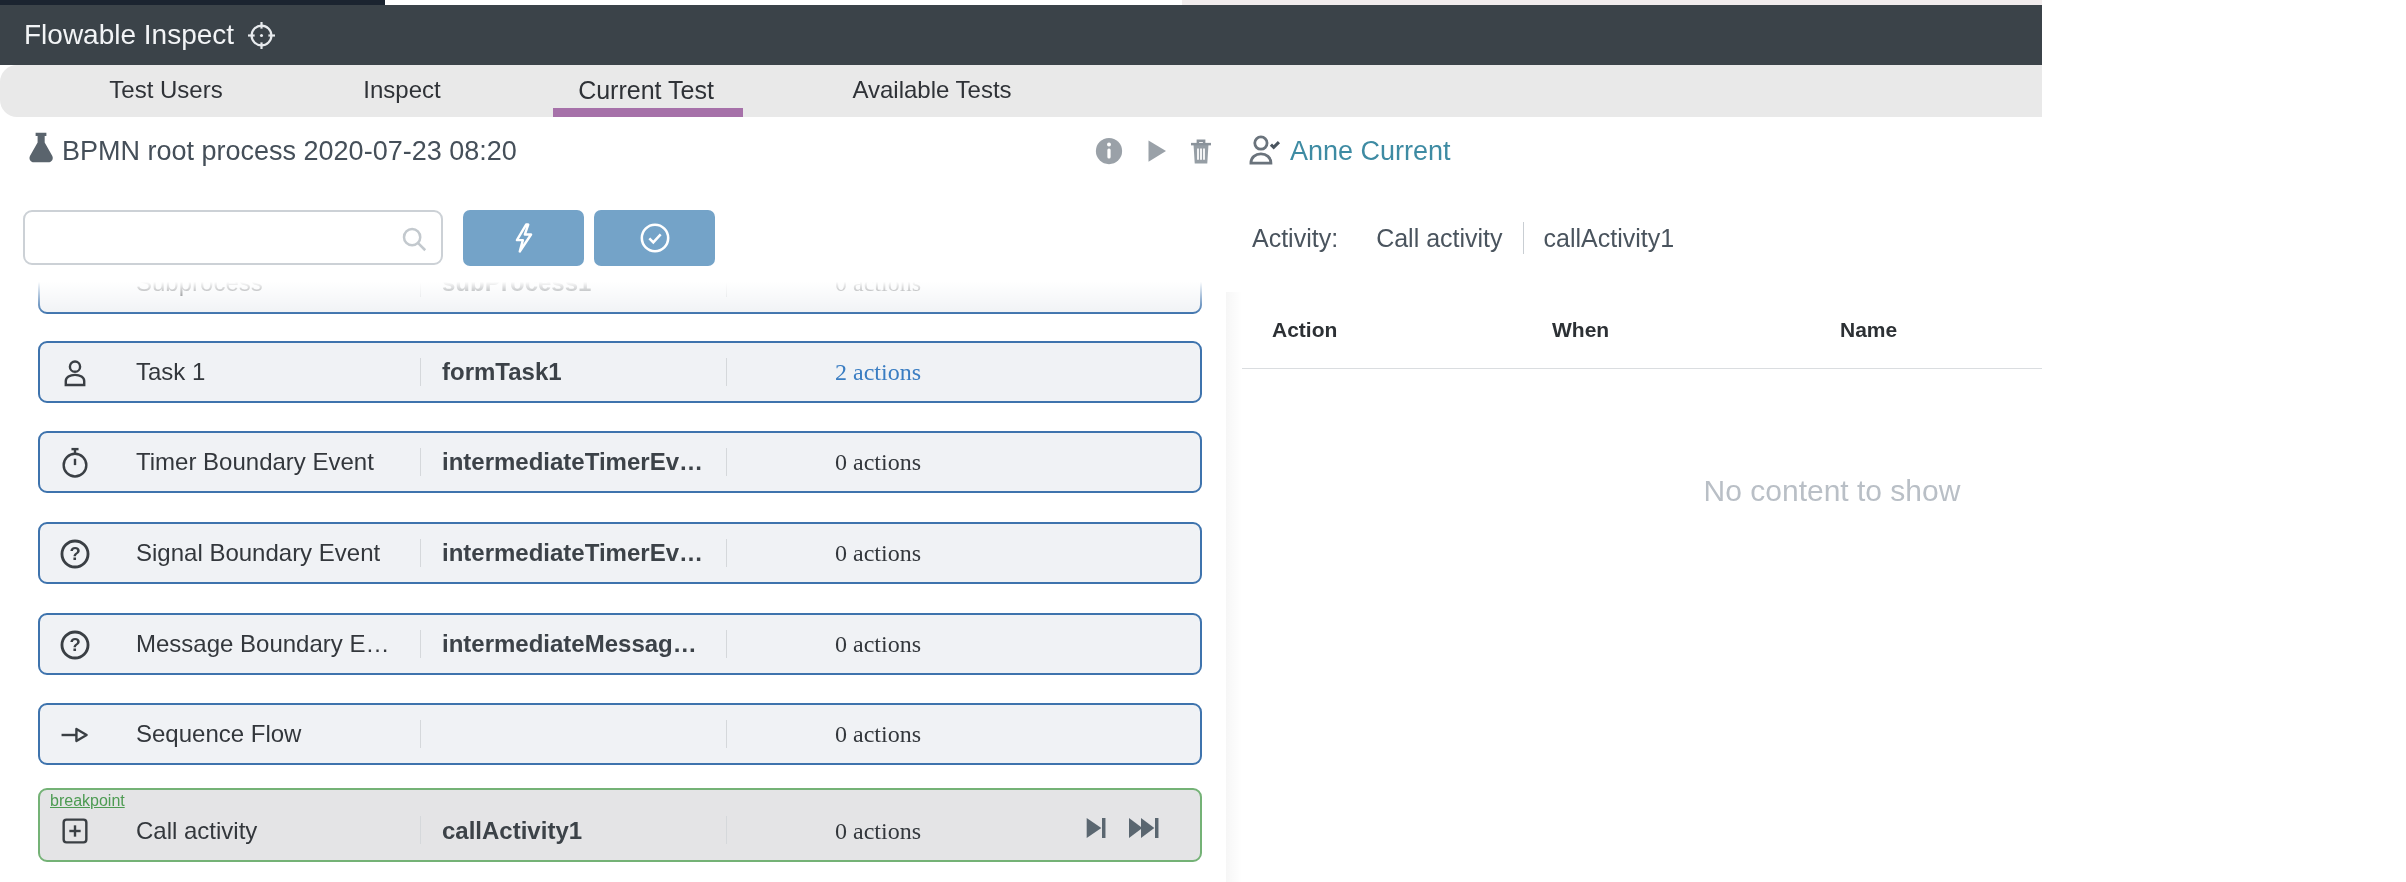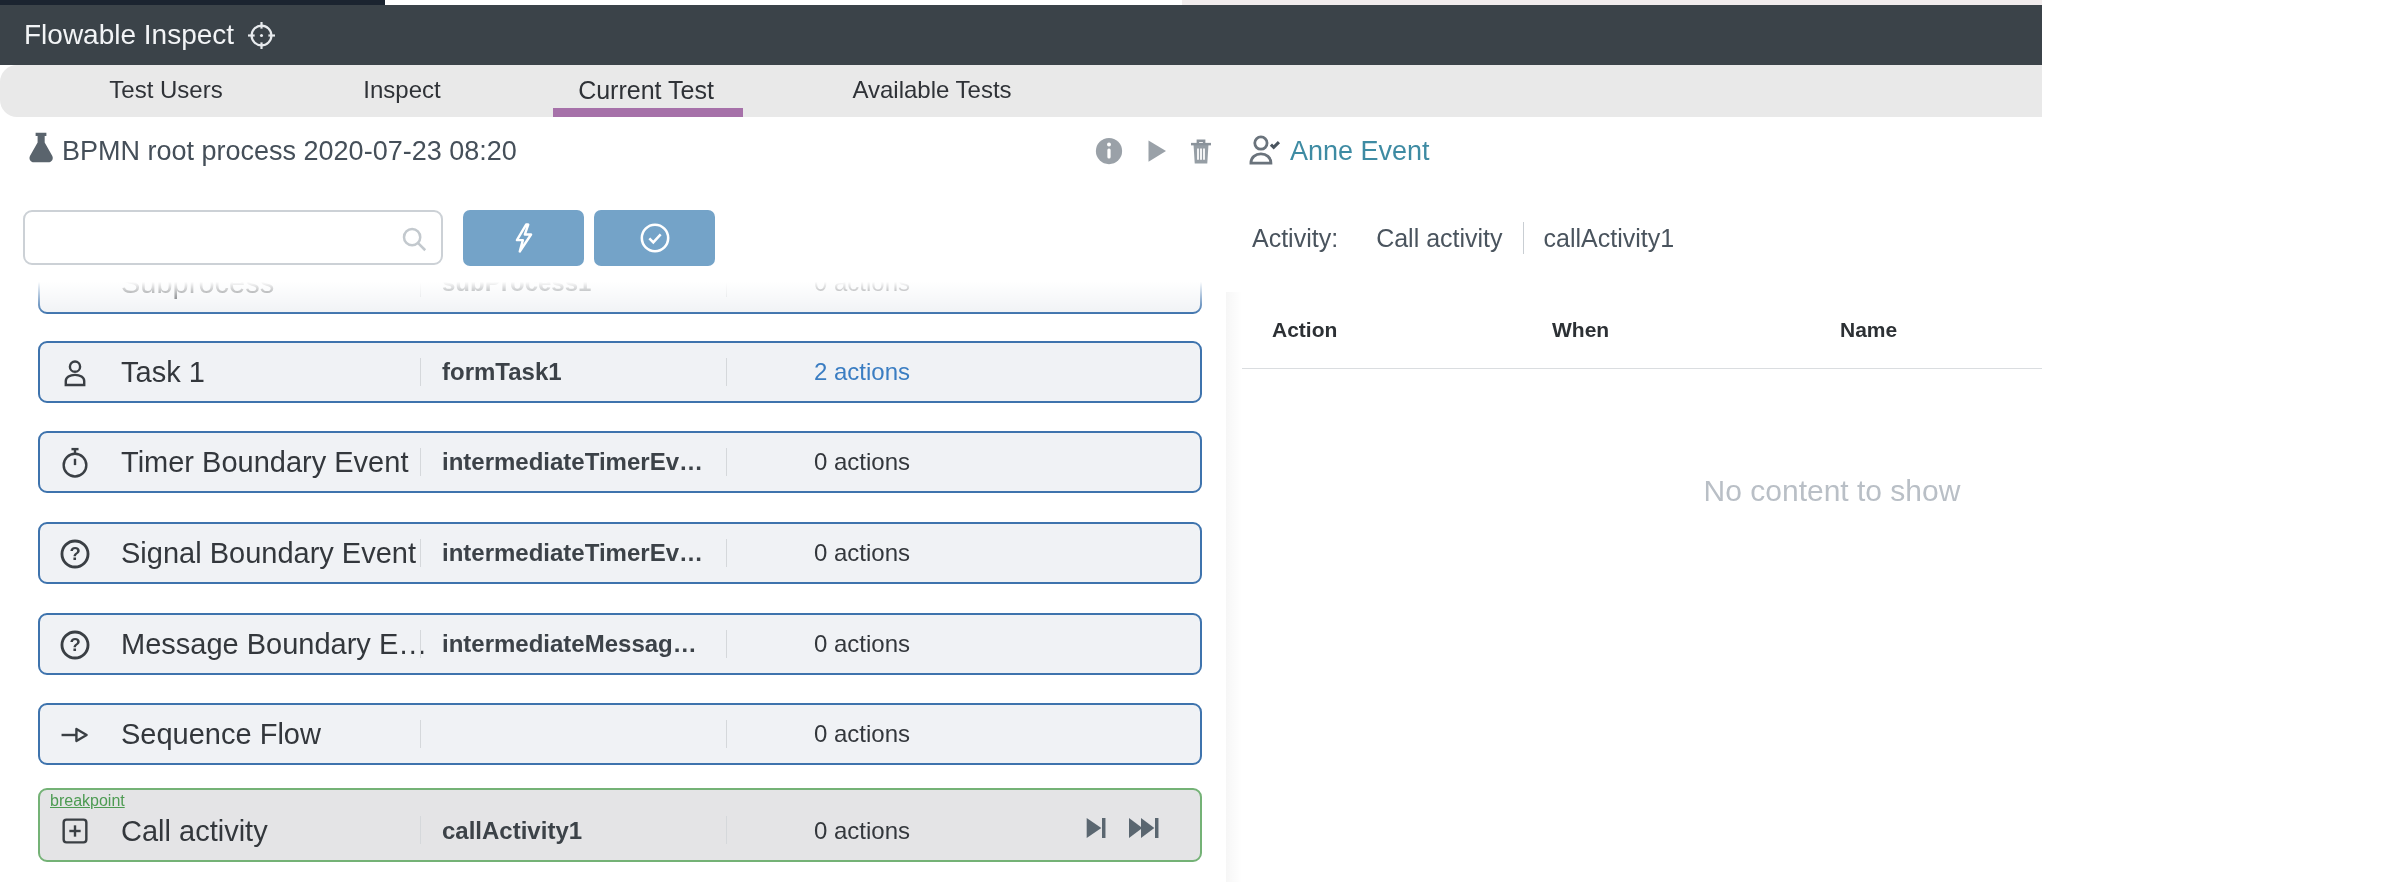--- a/index.html
+++ b/index.html
@@ -40,25 +40,25 @@
   .search-box input { position:absolute; left:18px; top:0; width:350px; height:51px; border:none; outline:none; font-size:24px; color:#4e565e; background:transparent; font-family:"Liberation Sans",sans-serif; }
   .search-mag { position:absolute; right:12px; top:12px; }
   .blue-btn { position:absolute; top:210px; width:121px; height:56px; border-radius:7px; background:#74a3c8; border:none; cursor:pointer; display:flex; align-items:center; justify-content:center; }
   .b-bolt { left:463px; }
   .b-check { left:594px; }
 
   
   .viewport { position:absolute; left:0; top:268px; width:1226px; height:614px; overflow:hidden; }
   .row { position:absolute; left:38px; width:1164px; height:62px; background:#f0f2f5; border:2px solid #3e73ad; border-radius:9px; cursor:pointer; }
   .row .ricon { position:absolute; left:18px; top:13px; }
-  .row .rlabel { position:absolute; left:81px; top:0; line-height:58px; font-size:29px; color:#33373c; white-space:nowrap;text-align:center; }
+  .row .rlabel { position:absolute; left:96px; top:0; line-height:58px; font-size:24px; color:#33373c; white-space:nowrap;text-align:center; }
   .row .rdiv1 { position:absolute; left:380px; top:15px; width:1px; height:28px; background:#d5d8db; }
   .row .rkey { position:absolute; left:402px; top:0; line-height:58px; font-size:24px; color:#3c4248; white-space:nowrap;font-weight:bold; }
   .row .rdiv2 { position:absolute; left:686px; top:15px; width:1px; height:28px; background:#d5d8db; }
-  .row .ractions { position:absolute; left:740px; top:0; width:164px; line-height:58px; font-size:24px; color:#33373c; text-align:center; }
+  .row .ractions { position:absolute; left:756px; top:0; width:164px; line-height:58px; font-size:24px; color:#33373c; text-align:center;font-family:Liberation Serif, serif; }
   .row .ractions.link { color:#3a7dc2; cursor:pointer; }
 
   .row.call { height:74px; background:#e4e4e6; border-color:#74b276; }
   .row.call .ricon { top:24px; }
   .row.call .rlabel, .row.call .rkey, .row.call .ractions { line-height:58px; top:12px; }
   .row.call .rdiv1, .row.call .rdiv2 { top:26px; }
   .bp-label { position:absolute; left:10px; top:2px; font-size:16px; color:#4d9b52;text-decoration:underline; }
   .skip-btns { position:absolute; left:1040px; top:22px; display:flex; gap:14px; }
   .skip-btns span { cursor:pointer; display:inline-flex; }
 
@@ -143,21 +143,21 @@
     </svg>
   </span>
 
   <span class="user-check">
     <svg width="40" height="40" viewBox="0 0 26 26" fill="none" stroke="#6a737c" stroke-width="1.8">
       <circle cx="11" cy="8.5" r="4"></circle>
       <path d="M4.5 21.5c0-3.6 2.9-6 6.5-6s6.5 2.4 6.5 6z"></path>
       <path d="M17.5 9.5l1.8 1.8 3.4-3.4" stroke="#4a545e" stroke-width="2"></path>
     </svg>
   </span>
-  <div class="user-name">Anne Event</div>
+  <div class="user-name">Anne Current</div>
 
   <div class="search-box">
     <span class="search-mag">
       <svg width="30" height="30" viewBox="0 0 24 24" fill="none" stroke="#c3c9ce" stroke-width="2">
         <circle cx="10.5" cy="10.5" r="6.5"></circle>
           <line x1="15.3" y1="15.3" x2="21" y2="21"></line>
       </svg>
     </span>
   </div>
   <button class="blue-btn b-bolt">

